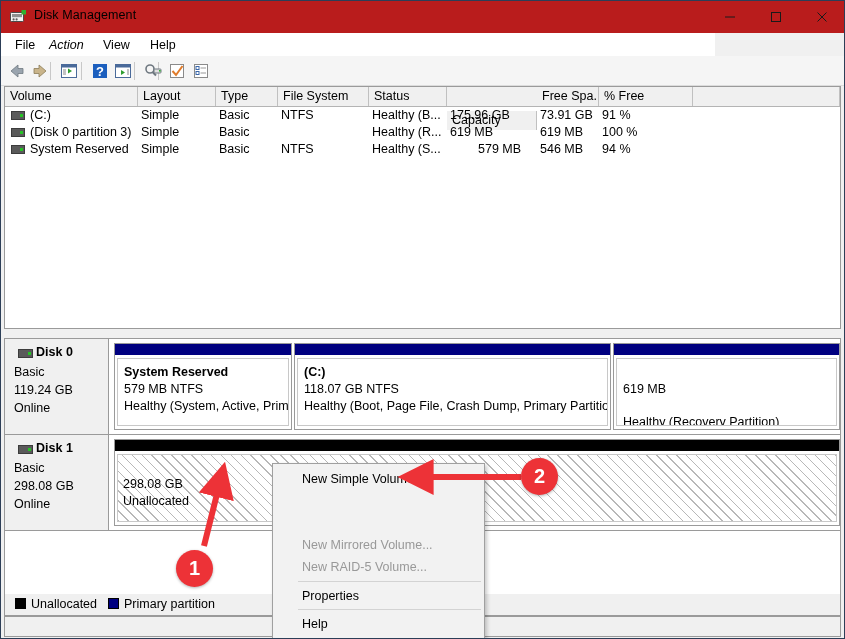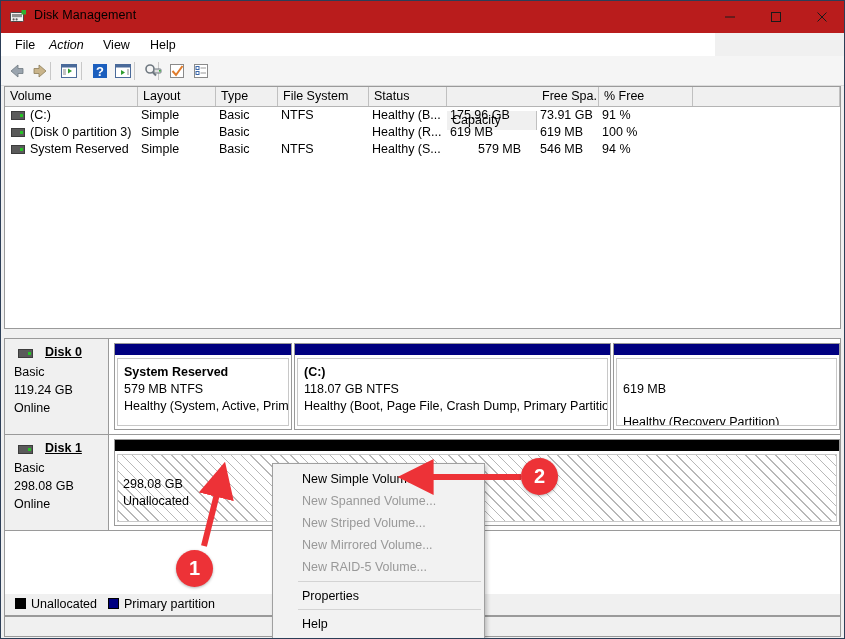--- a/index.html
+++ b/index.html
@@ -147,22 +147,22 @@
     background: #5a5a5a;
     border: 1px solid #3c3c3c;
     box-sizing: border-box;
   }
   .disk-ico:after {
     content: ""; position: absolute;
     right: 1px; top: 2px; width: 3px; height: 3px;
     background: #25c425;
   }
   .disk-name {
-    position: absolute; left: 40px; top: 6px;
-    font-size: 12.5px; font-weight: bold; color: #000; text-decoration: underline;
+    position: absolute; left: 31px; top: 6px;
+    font-size: 12.5px; font-weight: bold; color: #000;
   }
   .disk-line {
     position: absolute; left: 9px;
     font-size: 12.5px; color: #000;
     white-space: nowrap;
   }
   .disk-body {
     position: absolute; left: 104px; top: 0;
     right: 0; height: 100%;
     border-bottom: 1px solid #9a9a9a;
@@ -487,22 +487,20 @@
       <span class="legend-sw" style="left: 103px; background: rgb(0, 0, 128);"></span>
       <span class="legend-item" style="left: 119px;">Primary partition</span>
     </div>
 
   <div class="status-strip"></div>
 
   <div class="ctx-menu" id="ctx-menu">
       <div class="ctx-sep" style="top: 117px;"></div>
       <div class="ctx-sep" style="top: 145px;"></div>
       <div class="ctx-item" style="top: 4px;">New Simple Volume...</div>
-      <div class="ctx-item disabled" style="top: 26px;">New Spanned Volume...</div>
-      <div class="ctx-item disabled" style="top: 48px;">New Striped Volume...</div>
       <div class="ctx-item disabled" style="top: 70px;">New Mirrored Volume...</div>
       <div class="ctx-item disabled" style="top: 92px;">New RAID-5 Volume...</div>
       <div class="ctx-item" style="top: 121px;">Properties</div>
       <div class="ctx-item" style="top: 149px;">Help</div>
     </div>
 
   <svg class="anno-svg">
     <defs>
       <marker id="ah" markerWidth="6" markerHeight="6" refX="4.6" refY="3" orient="auto">
         <path d="M0,0 L6,3 L0,6 z" fill="#ed3237"></path>

